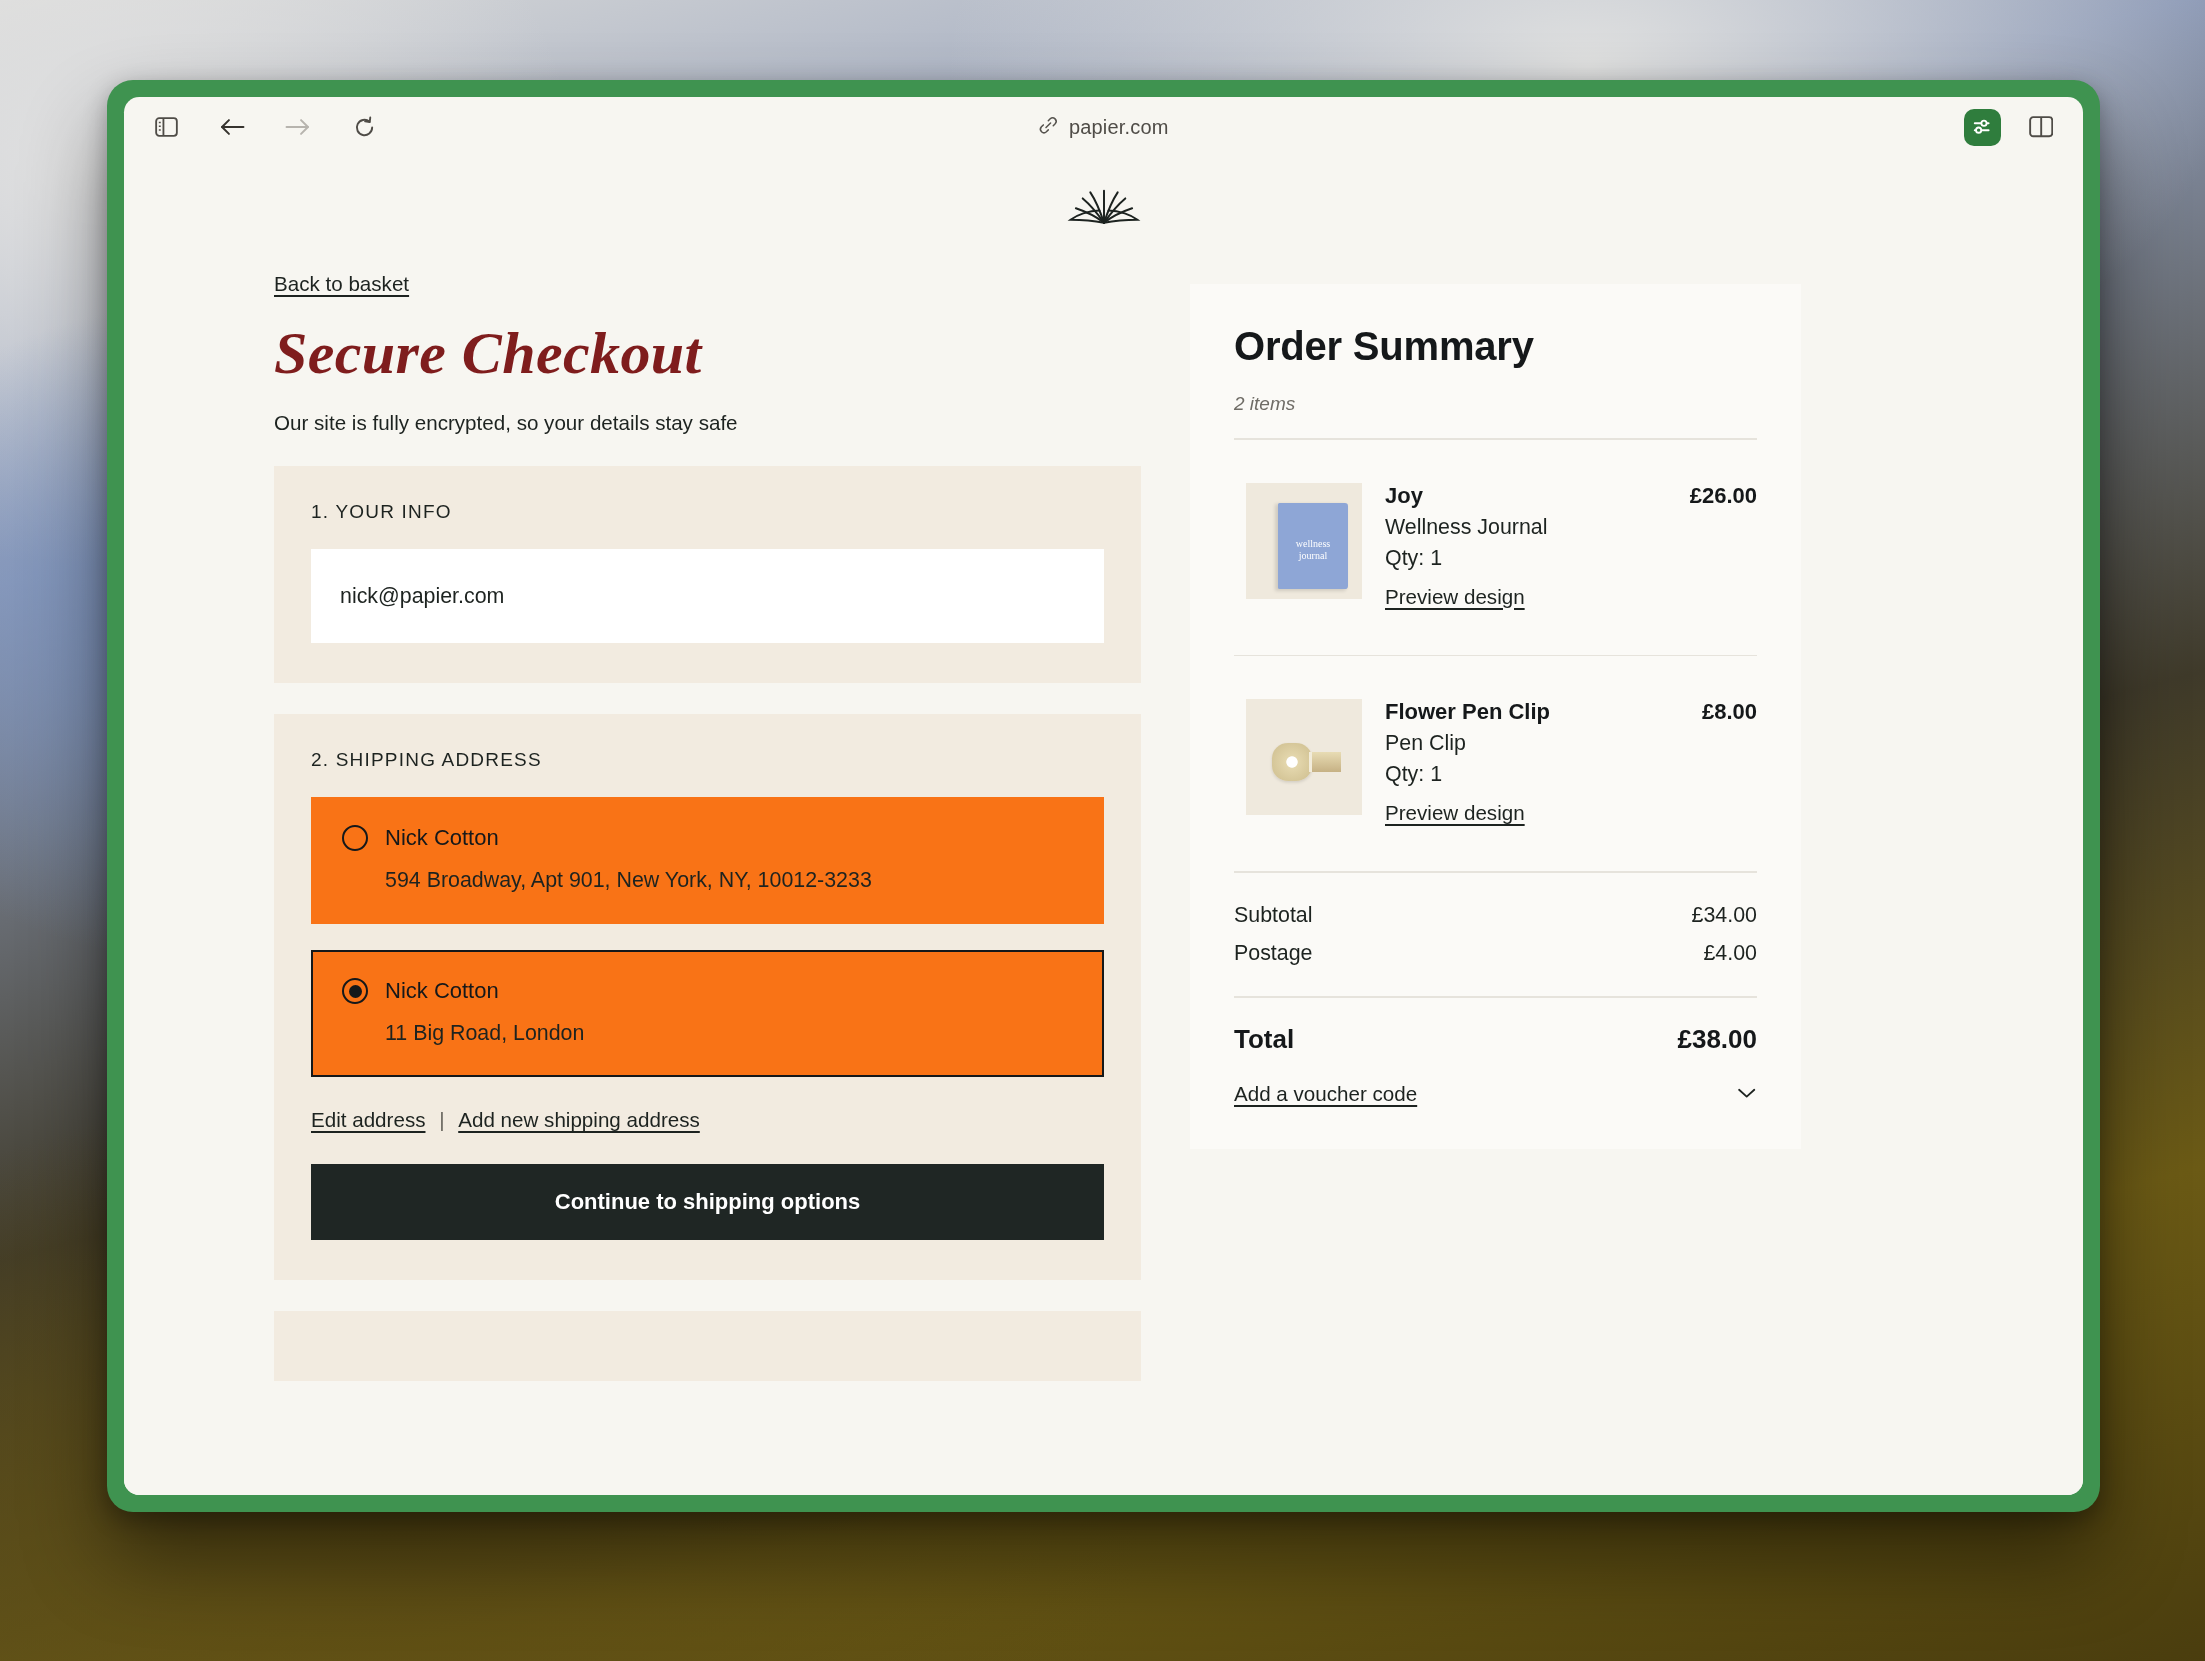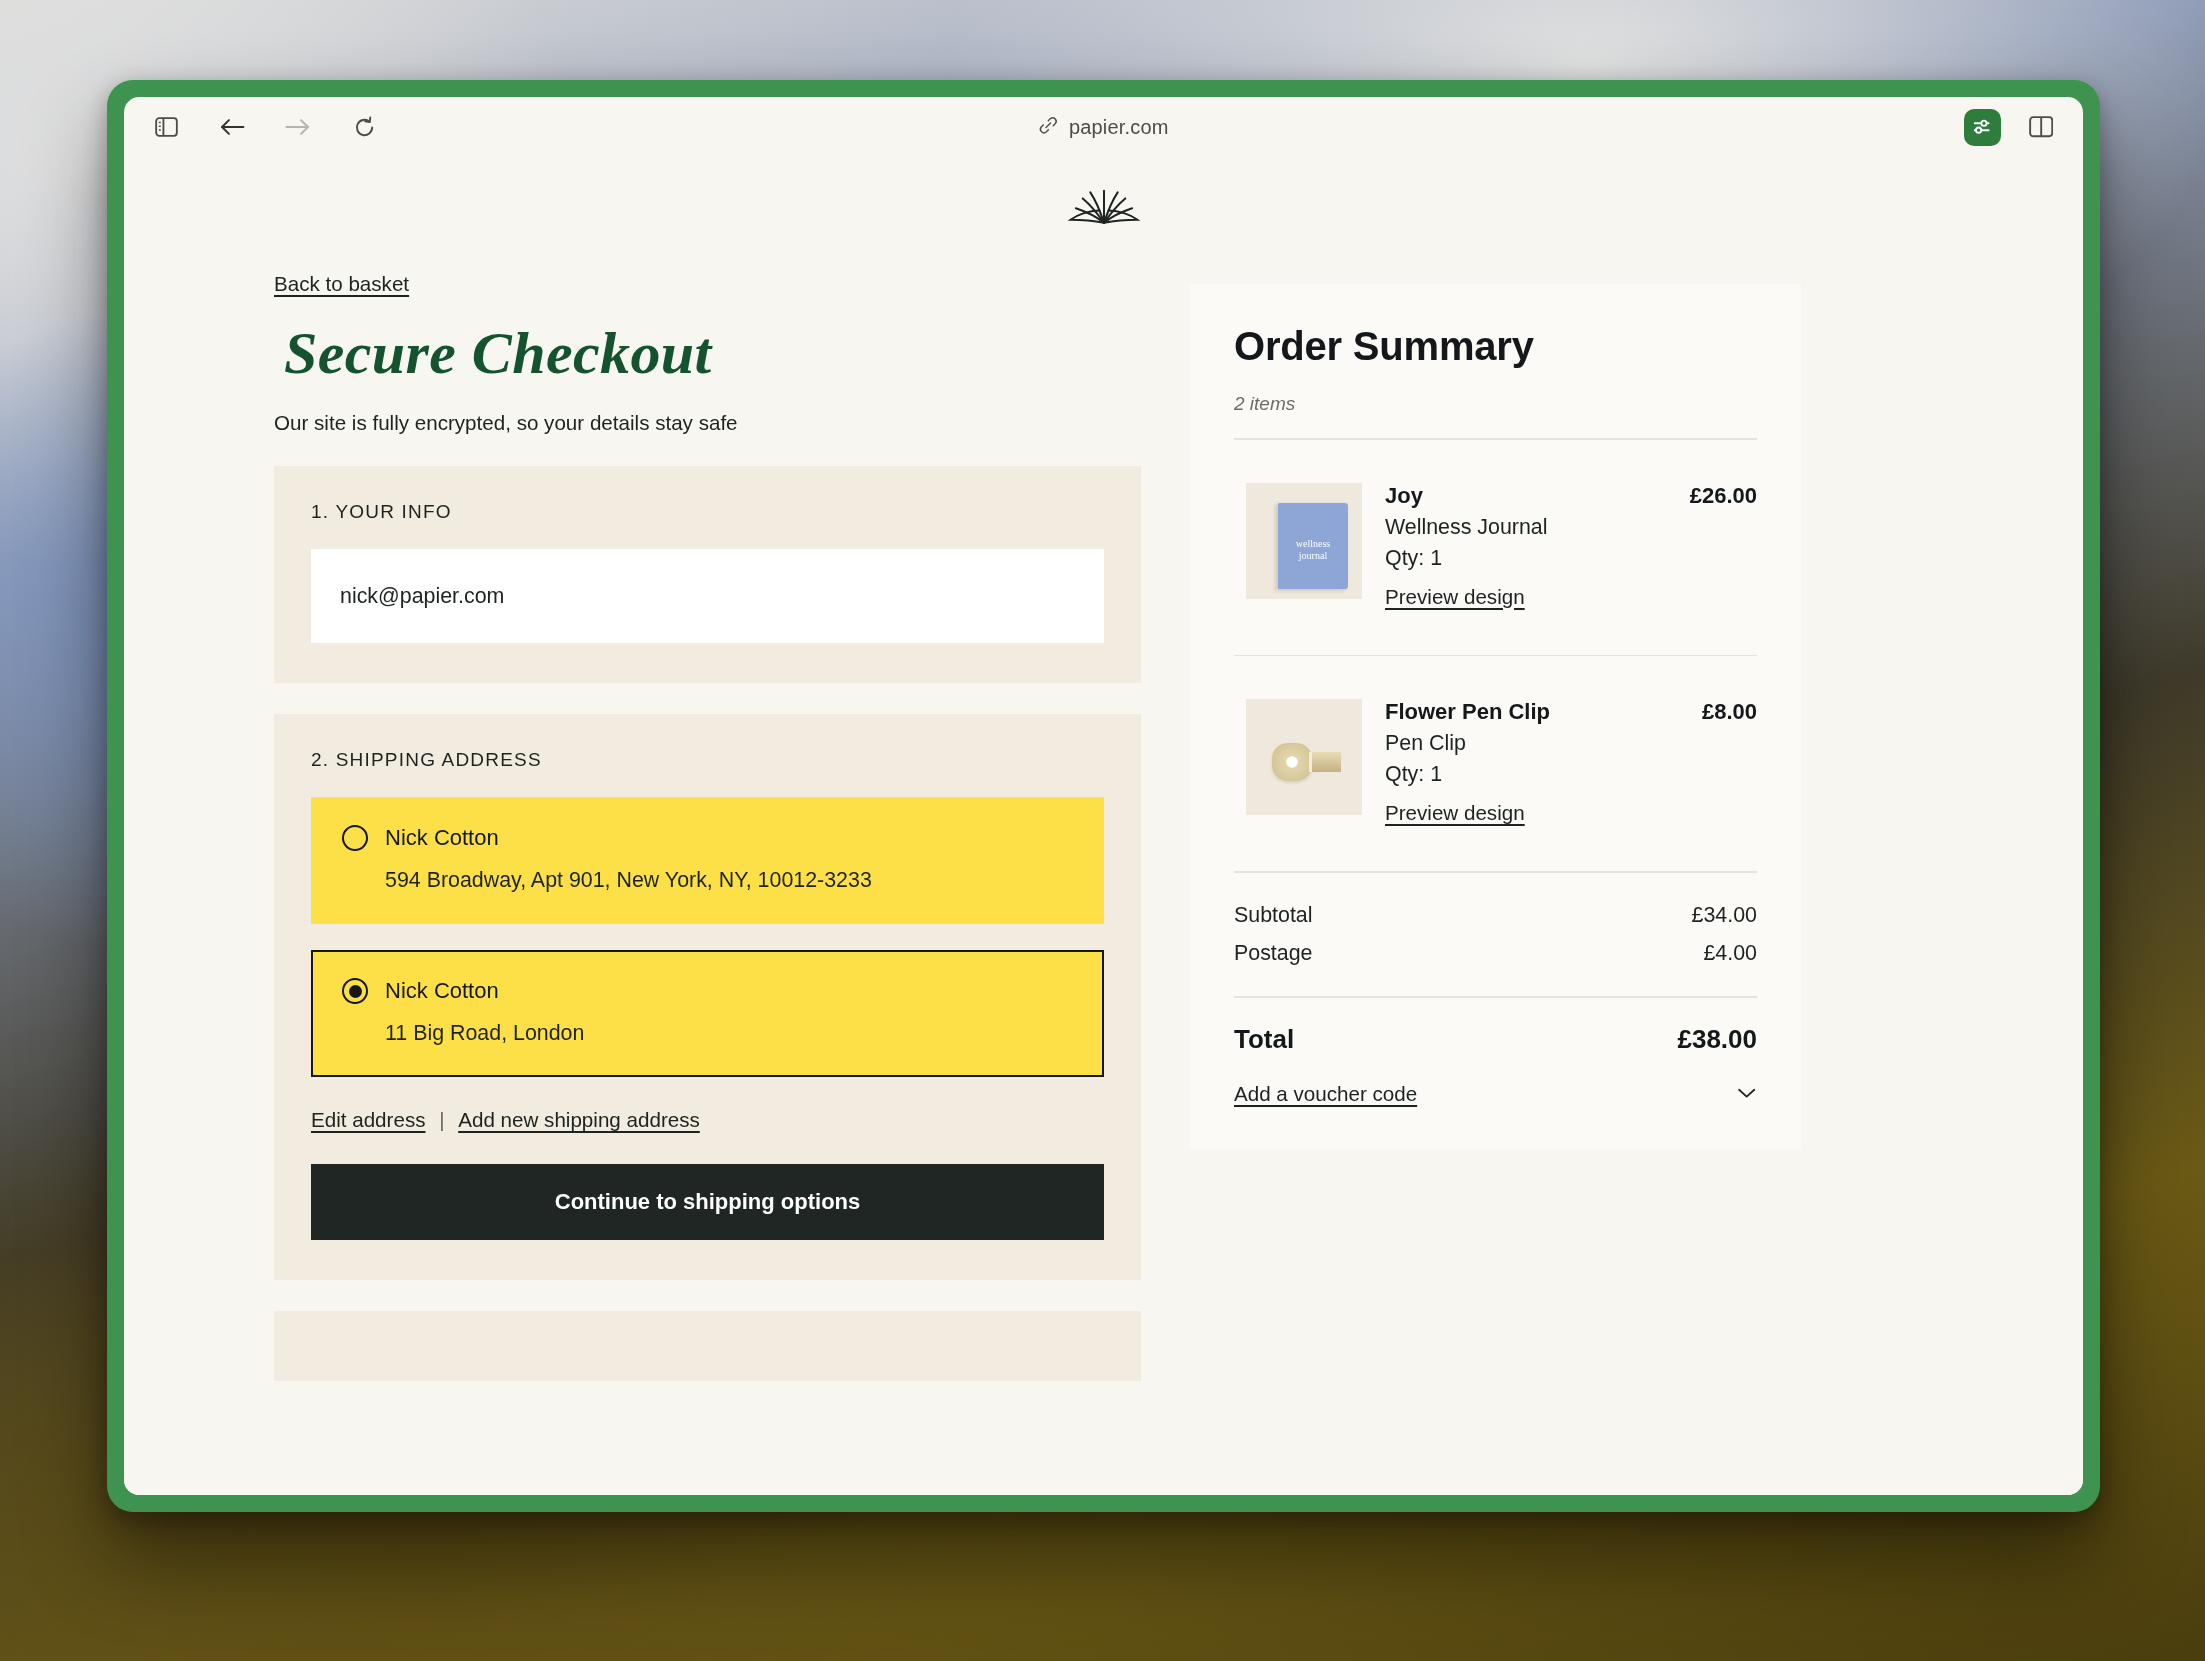--- a/index.html
+++ b/index.html
@@ -125,24 +125,23 @@
     color: #1d2320;
     text-decoration: underline;
     text-underline-offset: 3.8px;
     cursor: pointer;
     margin-top: 23px;
   }
   #page-title {
     font-family: "Liberation Serif", serif;
     font-style: italic;
     font-size: 60px;
-    color: #14532d;
+    color: #7f1d1d;
     margin-top: 23px;
     letter-spacing: 0.4px;
-    margin-left: 10px;
   }
   #page-subtitle {
     font-size: 20.6px;
     color: #1d2320;
     margin-top: 23px;
   }
 
   
   .section {
     background: #f2ebe0;
@@ -163,21 +162,21 @@
     height: 94px;
     display: flex; align-items: center;
     padding: 0 29px;
     font-size: 21.4px;
     color: #1d2320;
     cursor: text;
   }
 
   
   .address-card {
-    background: #fde047;
+    background: #f97316;
     margin-top: 26px;
     padding: 26px 29px 29px 29px;
     cursor: pointer;
     border: 2.3px solid transparent;
   }
   .address-card.selected { border-color: #15181a; }
 
   .addr-row { display: flex; align-items: center; gap: 17px; }
   .radio {
     width: 26px; height: 26px;

